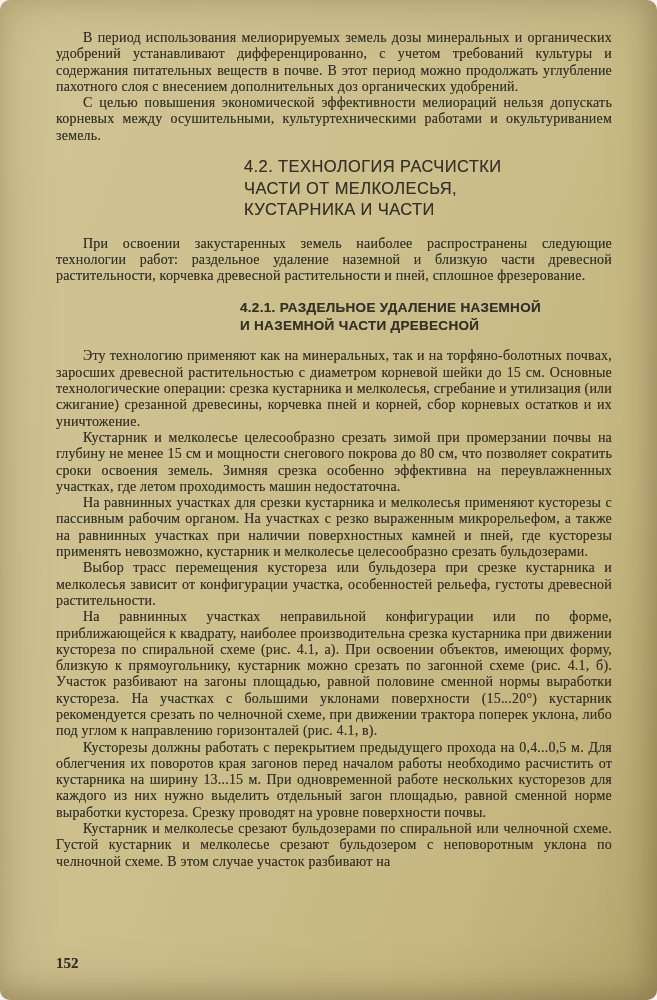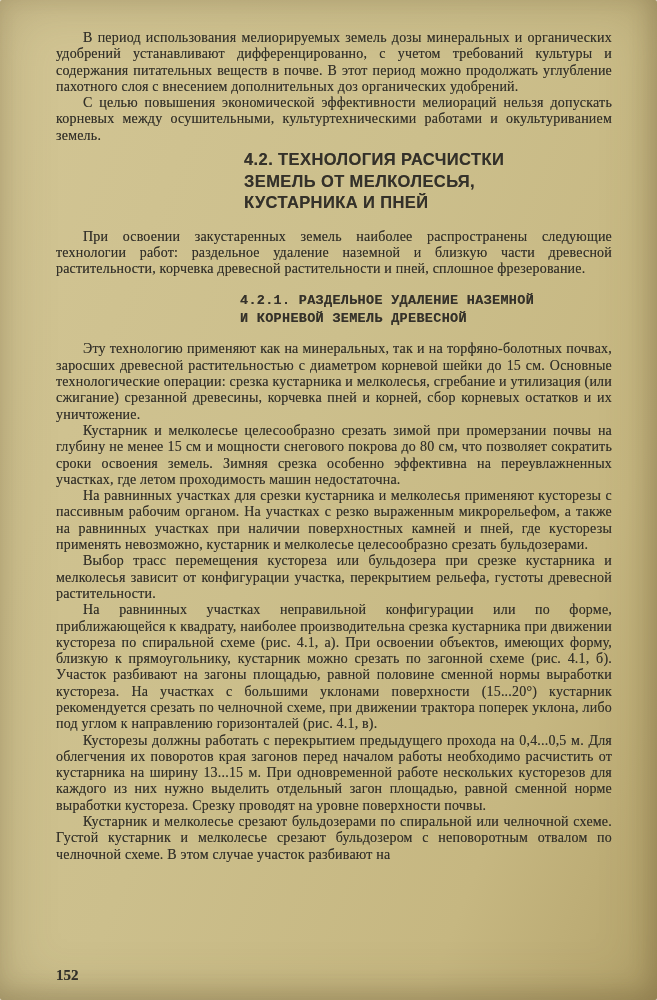--- a/index.html
+++ b/index.html
@@ -12,21 +12,21 @@
     width: 657px;
     height: 1000px;
     overflow: hidden;
     background: #f4f2ee;
   }
   .paper {
     position: absolute;
     left: 0; top: 0;
     width: 657px;
     height: 1000px;
-    border-radius: 2px;
+    border-radius: 10px;
     background: linear-gradient(112deg, #d2c594 0%, #ccbf8c 45%, #c6b781 78%, #b5a46c 100%);
     box-shadow: inset 0 0 55px rgba(92, 76, 40, 0.28), inset -6px -8px 22px rgba(80, 65, 30, 0.22);
     overflow: hidden;
   }
   .text-block {
     position: absolute;
     left: 56px;
     top: 30px;
     width: 556px;
     color: #32302a;
@@ -35,85 +35,85 @@
     line-height: 16.3px;
     letter-spacing: 0.2px;
     text-align: justify;
     text-shadow: 0 0 0.4px rgba(48, 42, 30, 0.55);
   }
   .para {
     margin: 0;
     text-indent: 27px;
   }
   .section-heading {
-    margin: 5px 0 15px 188px;
+    margin: 12px 0 15px 188px;
     font-family: "Liberation Sans", "DejaVu Sans", sans-serif;
     font-size: 16.5px;
     line-height: 21.5px;
-    font-weight: bold;
+    font-weight: normal;
     letter-spacing: 0.4px;
     color: #34312a;
     text-align: left;
     text-indent: 0;
   }
   .subsection-heading {
     margin: 15px 0 13px 184px;
-    font-family: Liberation Mono, monospace;
+    font-family: Liberation Sans, sans-serif;
     font-size: 13.5px;
     line-height: 18px;
     font-weight: bold;
     letter-spacing: 0.3px;
     color: #34312a;
     text-align: left;
     text-indent: 0;
   }
   .heading-line {
     display: block;
   }
   .page-number {
     position: absolute;
     left: 56px;
-    bottom: 16px;
+    bottom: 28px;
     font-family: "Liberation Serif", "DejaVu Serif", serif;
     font-size: 15px;
     font-weight: bold;
     color: #32302a;
     text-shadow: 0 0 0.4px rgba(48, 42, 30, 0.55);
   }
 </style>
 </head>
 <body>
 
 <div class="stage">
   <div class="paper">
 
     <div class="text-block">
 
       <p class="para">В период использования мелиорируемых земель дозы минеральных и органических удобрений устанавливают дифференцированно, с учетом требований культуры и содержания питательных веществ в почве. В этот период можно продолжать углубление пахотного слоя с внесением дополнительных доз органических удобрений.</p>
       <p class="para">С целью повышения экономической эффективности мелиораций нельзя допускать корневых между осушительными, культуртехническими работами и окультуриванием земель.</p>
 
       <h2 class="section-heading">
         <span class="heading-line">4.2. ТЕХНОЛОГИЯ РАСЧИСТКИ</span>
-        <span class="heading-line">ЗЕМЕЛЬ ОТ МЕЛКОЛЕСЬЯ,</span>
-        <span class="heading-line">КУСТАРНИКА И ПНЕЙ</span>
+        <span class="heading-line">ЧАСТИ ОТ МЕЛКОЛЕСЬЯ,</span>
+        <span class="heading-line">КУСТАРНИКА И ЧАСТИ</span>
       </h2>
 
       <p class="para">При освоении закустаренных земель наиболее распространены следующие технологии работ: раздельное удаление наземной и близкую части древесной растительности, корчевка древесной растительности и пней, сплошное фрезерование.</p>
 
       <h3 class="subsection-heading">
         <span class="heading-line">4.2.1. РАЗДЕЛЬНОЕ УДАЛЕНИЕ НАЗЕМНОЙ</span>
-        <span class="heading-line">И КОРНЕВОЙ ЗЕМЕЛЬ ДРЕВЕСНОЙ</span>
+        <span class="heading-line">И НАЗЕМНОЙ ЧАСТИ ДРЕВЕСНОЙ</span>
       </h3>
 
       <p class="para">Эту технологию применяют как на минеральных, так и на торфяно-болотных почвах, заросших древесной растительностью с диаметром корневой шейки до 15 см. Основные технологические операции: срезка кустарника и мелколесья, сгребание и утилизация (или сжигание) срезанной древесины, корчевка пней и корней, сбор корневых остатков и их уничтожение.</p>
       <p class="para">Кустарник и мелколесье целесообразно срезать зимой при промерзании почвы на глубину не менее 15 см и мощности снегового покрова до 80 см, что позволяет сократить сроки освоения земель. Зимняя срезка особенно эффективна на переувлажненных участках, где летом проходимость машин недостаточна.</p>
       <p class="para">На равнинных участках для срезки кустарника и мелколесья применяют кусторезы с пассивным рабочим органом. На участках с резко выраженным микрорельефом, а также на равнинных участках при наличии поверхностных камней и пней, где кусторезы применять невозможно, кустарник и мелколесье целесообразно срезать бульдозерами.</p>
-      <p class="para">Выбор трасс перемещения кустореза или бульдозера при срезке кустарника и мелколесья зависит от конфигурации участка, перекрытием рельефа, густоты древесной растительности.</p>
+      <p class="para">Выбор трасс перемещения кустореза или бульдозера при срезке кустарника и мелколесья зависит от конфигурации участка, особенностей рельефа, густоты древесной растительности.</p>
       <p class="para">На равнинных участках неправильной конфигурации или по форме, приближающейся к квадрату, наиболее производительна срезка кустарника при движении кустореза по спиральной схеме (рис. 4.1, а). При освоении объектов, имеющих форму, близкую к прямоугольнику, кустарник можно срезать по загонной схеме (рис. 4.1, б). Участок разбивают на загоны площадью, равной половине сменной нормы выработки кустореза. На участках с большими уклонами поверхности (15...20°) кустарник рекомендуется срезать по челночной схеме, при движении трактора поперек уклона, либо под углом к направлению горизонталей (рис. 4.1, в).</p>
       <p class="para">Кусторезы должны работать с перекрытием предыдущего прохода на 0,4...0,5 м. Для облегчения их поворотов края загонов перед началом работы необходимо расчистить от кустарника на ширину 13...15 м. При одновременной работе нескольких кусторезов для каждого из них нужно выделить отдельный загон площадью, равной сменной норме выработки кустореза. Срезку проводят на уровне поверхности почвы.</p>
-      <p class="para">Кустарник и мелколесье срезают бульдозерами по спиральной или челночной схеме. Густой кустарник и мелколесье срезают бульдозером с неповоротным отвалом по челночной схеме. В этом случае участок разбивают на</p>
+      <p class="para">Кустарник и мелколесье срезают бульдозерами по спиральной или челночной схеме. Густой кустарник и мелколесье срезают бульдозером с неповоротным уклона по челночной схеме. В этом случае участок разбивают на</p>
 
     </div>
 
     <div class="page-number">152</div>
 
   </div>
 </div>
 
 </body></html>

